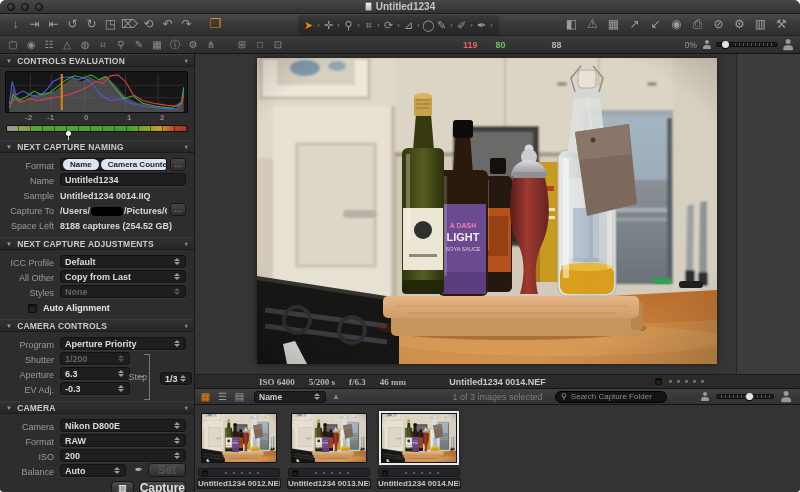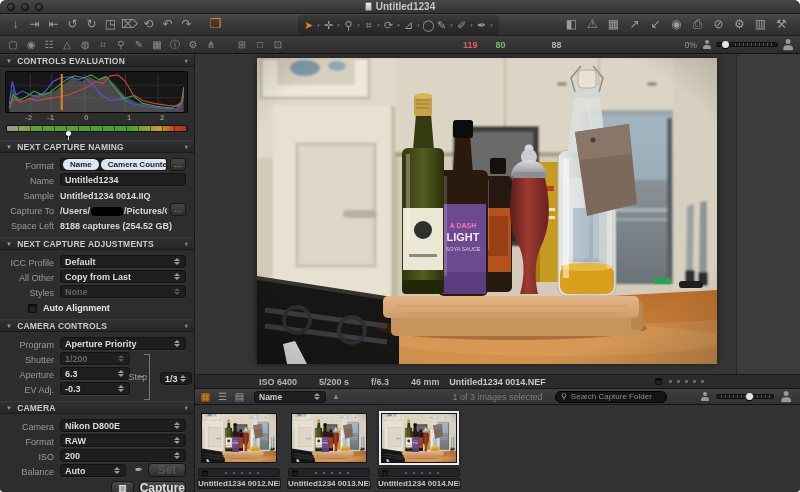--- a/index.html
+++ b/index.html
@@ -93,21 +93,21 @@
   .dropbtn { flex:none; width:18px; height:14px; margin-left:4px; background:transparent; color:#b8b8b8; font-size:10px; text-align:center; line-height:13px; }
   .btnrow { display:flex; justify-content:flex-end; gap:5px; margin:4px 8px 2px 0; }
 
   
   .vcol { flex:1; display:flex; flex-direction:column; min-width:0; }
   .viewer { height:320px; background:#353535; position:relative; }
   .viewer .rightstrip { position:absolute; right:0; top:0; bottom:0; width:64px; background:#3c3c3c; border-left:1px solid #262626; }
   .photo-main { position:absolute; left:62px; top:4px; width:460px; height:306px; box-shadow:0 0 6px rgba(0,0,0,.55); }
 
   .vinfo { height:15px; background:#2a2a2a; border-top:1px solid #1c1c1c; border-bottom:1px solid #141414; position:relative; display:flex; align-items:center; color:#b4b4b4; font-size:9px; font-weight:bold; }
-  .vinfo .exif { display:flex; gap:22px; margin-left:64px; }
+  .vinfo .exif { display:flex; gap:14px; margin-left:64px;font-family:Liberation Serif, serif; }
   .vinfo .fname { position:absolute; left:0; right:0; text-align:center; color:#c8c8c8; }
   .vrate { position:absolute; left:460px; display:flex; align-items:center; gap:7px; }
   .dots { display:flex; gap:5px; }
   .dots i { width:3px; height:3px; background:#6e6e6e; border-radius:1px; }
 
   
   .btoolbar { height:16px; background:linear-gradient(#404040,#313131); border-bottom:1px solid #151515; position:relative; display:flex; align-items:center; }
   .btoolbar .ticon { font-size:10px; width:17px; line-height:15px; }
   .sortfield { width:72px; height:12px; background:#1e1e1e; border:1px solid #121212; border-radius:3px; color:#ccc; font-size:8.5px; font-weight:bold; display:flex; align-items:center; padding:0 4px; margin-left:6px; }
   .sortasc { color:#8a8a8a; font-size:8px; margin-left:6px; }

